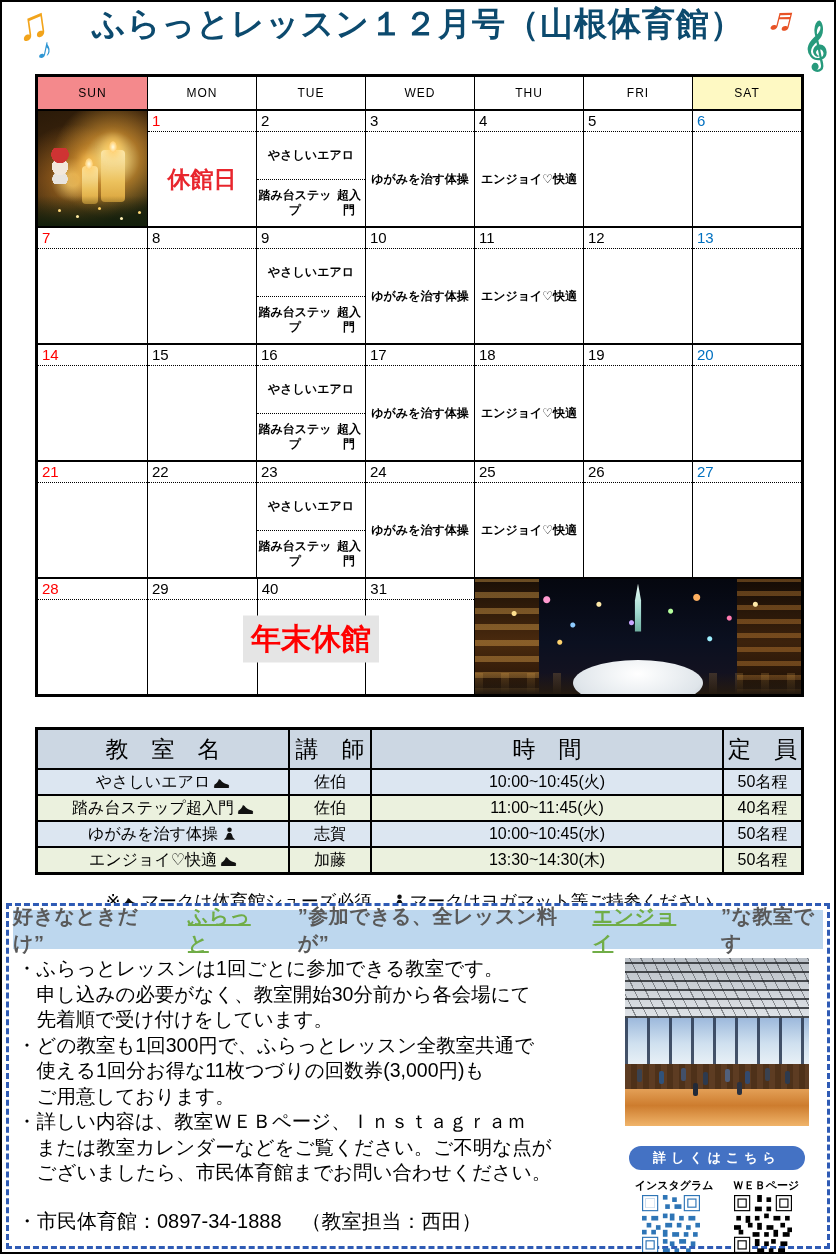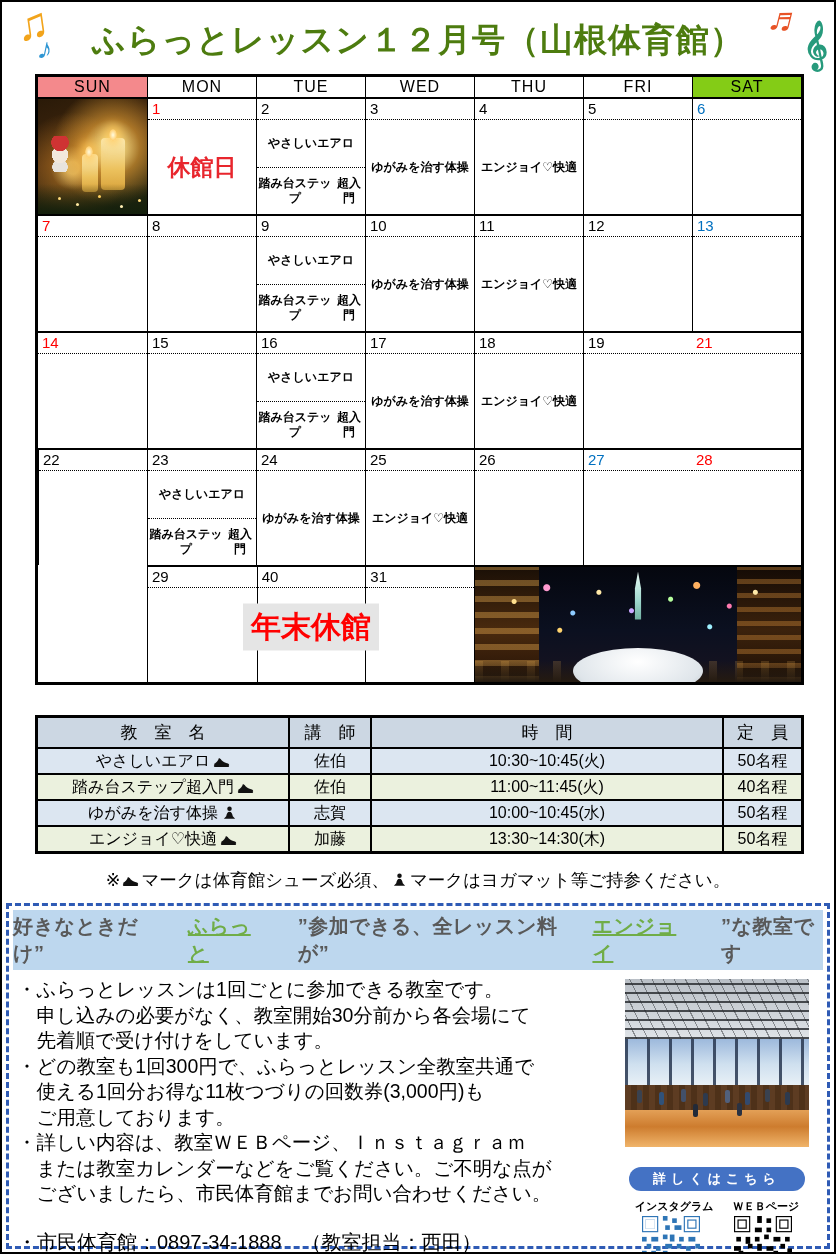--- a/index.html
+++ b/index.html
@@ -7,42 +7,42 @@
   body {
     width: 836px; height: 1254px;
     border: 2px solid #000;
     font-family: "Liberation Sans", "DejaVu Sans", sans-serif;
     position: relative; overflow: hidden;
   }
 
   
   .flyer-header { position: relative; height: 70px; }
   .flyer-title {
-    text-align: center; padding-top: 16px;
-    font-size: 33px; font-weight: bold; color: #4d7c0f; letter-spacing: 1px;
+    text-align: center; 
+    font-size: 33px; font-weight: bold; color: #0c4a6e; letter-spacing: 1px;
   }
   .mnote { position: absolute; line-height: 1; font-weight: bold; }
   .mnote.l1 { left: 14px;  top: 0px;  font-size: 44px; color: #f2a41b; transform: rotate(-8deg); }
   .mnote.l2 { left: 36px;  top: 32px; font-size: 30px; color: #2f96d3; transform: rotate(12deg); }
   .mnote.r1 { right: 30px; top: 0px;  font-size: 36px; color: #e85326; transform: rotate(14deg); }
   .mnote.r2 { right: 6px;  top: 22px; font-size: 42px; color: #279a7c; }
 
   
   .cal {
     margin: 2px 30px 0 33px;
     display: grid; grid-template-columns: repeat(7, 1fr);
     border: 3px solid #000; background: #fff;
   }
   .hd {
-    height: 20px; display: flex; align-items: center; justify-content: center;
-    font-size: 16px; letter-spacing: 1px; border-left: 1px solid #000;
+    height: 32px; display: flex; align-items: center; justify-content: center;
+    font-size: 12px; letter-spacing: 1px; border-left: 1px solid #000;
   }
   .hd.first { border-left: none; }
   .hd-sun { background: #f4898c; }
-  .hd-sat { background: #84cc16; }
+  .hd-sat { background: #fef9c3; }
   .cell, .merged, .photocell {
     border-left: 1px solid #000; border-top: 2px solid #000;
     height: 117px; position: relative; background: #fff;
   }
   .cell { display: flex; flex-direction: column; }
   .first { border-left: none; }
   .num {
     font-size: 15px; line-height: 16px; padding: 2px 0 2px 4px;
     border-bottom: 1px dotted #000;
   }
@@ -129,34 +129,34 @@
     background: linear-gradient(0deg, #241a10, rgba(36,26,16,0)),
       repeating-linear-gradient(90deg, rgba(255,190,90,.18) 0 8px, rgba(0,0,0,0) 8px 26px); }
 
   
   .ctable { margin: 30px 30px 0 33px; border: 3px solid #000; }
   .crow { display: grid; grid-template-columns: 250px 82px 352px 1fr; border-top: 2px solid #000; }
   .crow.head { border-top: none; background: #ccd7e3; }
   .ccell { border-left: 2px solid #000; display: flex; align-items: center; justify-content: center;
     font-size: 16px; height: 24px; gap: 3px; }
   .ccell.first { border-left: none; }
-  .crow.head .ccell { height: 29px; font-size: 17px; }
+  .crow.head .ccell { height: 38px; font-size: 23px; }
   .bg-blue  { background: #dce6f1; }
   .bg-green { background: #ebf1de; }
   .micon { width: 17px; height: 15px; display: inline-block; }
   .micon svg { width: 100%; height: 100%; display: block; }
 
   
   .note { margin-top: 14px; display: flex; align-items: center; justify-content: center;
     font-size: 17.5px; gap: 2px; }
 
   
   .promo { position: absolute; left: 4px; right: 4px; top: 901px; bottom: 3px;
     border: 3px dashed #2f5bb5; background: #fff; }
-  .banner { margin: 4px; height: 60px; background: #bdd7ee;
+  .banner { margin: 4px; height: 39px; background: #bdd7ee;
     display: flex; align-items: center; justify-content: center;
     font-size: 20px; font-weight: bold; color: #595959; letter-spacing: .5px; gap: 35px; }
   .banner .hl { color: #70ad47; text-decoration: underline; }
   .promo-body { display: flex; padding: 3px 6px 0 8px; }
   .ptext { flex: 1; }
   .para { white-space: pre-line; font-size: 19.5px; line-height: 25.5px; color: #000; }
   .contact { margin-top: 22px; font-size: 20px; }
   .pright { width: 208px; display: flex; flex-direction: column; align-items: center; }
 
   
@@ -308,20 +308,24 @@
     <div class="cellbody">ゆがみを治す体操</div>
   </div>
   <div class="cell">
     <div class="num">18</div>
     <div class="cellbody">エンジョイ♡快適</div>
   </div>
   <div class="cell">
     <div class="num">19</div>
     <div class="cellbody"></div>
   </div>
+  <div class="cell">
+    <div class="num bl">20</div>
+    <div class="cellbody"></div>
+  </div>
 
   <div class="cell first">
     <div class="num rd">21</div>
     <div class="cellbody"></div>
   </div>
   <div class="cell">
     <div class="num">22</div>
     <div class="cellbody"></div>
   </div>
   <div class="cell">
@@ -391,21 +395,21 @@
       <span class="micon">
           <svg viewBox="0 0 20 14">
             <g fill="#111">
               <path d="M1.5,9.5 C4,8.5 6,6.5 7,3 L9,4.2 C10,6.5 13,8.2 16.5,9 C18.3,9.4 19,10.2 19,11.5 L1.5,11.5 Z"></path>
               <rect x="1" y="11" width="18" height="2.4" rx="1.2"></rect>
             </g>
           </svg>
         </span>
     </div>
     <div class="ccell bg-blue">佐伯</div>
-    <div class="ccell bg-blue">10:30~10:45(火)</div>
+    <div class="ccell bg-blue">10:00~10:45(火)</div>
     <div class="ccell bg-blue">50名程</div>
   </div>
   <div class="crow">
     <div class="ccell first bg-green">
       <span>踏み台ステップ超入門</span>
       <span class="micon">
           <svg viewBox="0 0 20 14">
             <g fill="#111">
               <path d="M1.5,9.5 C4,8.5 6,6.5 7,3 L9,4.2 C10,6.5 13,8.2 16.5,9 C18.3,9.4 19,10.2 19,11.5 L1.5,11.5 Z"></path>
               <rect x="1" y="11" width="18" height="2.4" rx="1.2"></rect>

